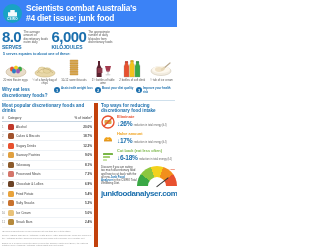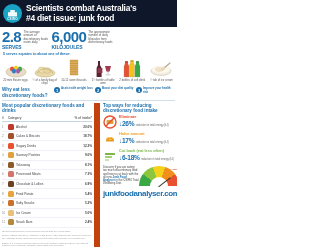--- a/index.html
+++ b/index.html
@@ -6,21 +6,21 @@
   body{
     width:177px;height:248px;overflow:hidden;
     font-family:"Liberation Sans", sans-serif;
     background:#ffffff;color:#333;
     -webkit-font-smoothing:none;
   }
   .page{position:relative;width:177px;height:248px;}
 
   
   .header{
-    position:relative;height:27px;background:#0f172a;
+    position:relative;height:27px;background:#3b82f6;
     display:flex;align-items:center;padding:0 3px 0 3px;box-sizing:border-box;
   }
   .logo{
     width:19px;height:19px;border-radius:50%;background:#19a3c4;
     display:flex;align-items:center;justify-content:center;flex:0 0 auto;
     margin-right:4px;position:relative;
   }
   .logo .mark{
     width:9px;height:7px;background:#ffffff;border-radius:1px;margin-bottom:1px;
     clip-path:polygon(0 40%,25% 40%,25% 0,75% 0,75% 40%,100% 40%,100% 100%,0 100%);
@@ -75,21 +75,21 @@
     width:6px;height:6px;border-radius:50%;background:#1b6fad;color:#fff;
     font-size:4px;font-weight:bold;display:flex;align-items:center;
     justify-content:center;flex:0 0 auto;margin-right:1px;
   }
   .whytext{font-size:2.9px;line-height:3.3px;color:#1b6fad;font-weight:bold;}
   .rule{height:1px;background:#cfe0ec;margin:2px 2px 0 2px;}
 
   
   .cols{display:flex;padding:2px 2px 0 2px;}
   .colL{width:90px;flex:0 0 auto;}
-  .colR{flex:1;padding-left:3px;border-left:6px solid #c2410c;margin-left:2px;}
+  .colR{flex:1;padding-left:3px;border-left:4px solid #c2410c;margin-left:2px;}
 
   .secttitle{
     font-size:4.6px;line-height:5.2px;font-weight:bold;color:#1b6fad;
     margin-bottom:2px;
   }
 
   
   table{width:100%;border-collapse:collapse;}
   th{
     font-size:3.1px;color:#666;text-align:left;font-weight:bold;
@@ -161,21 +161,21 @@
     </div>
     <div>
       <div class="htitle">Scientists combat Australia's</div>
       <div class="htitle">#4 diet issue: junk food</div>
     </div>
   </div>
 
   <div class="stats">
     <div class="stat s1">
       <div>
-        <div class="big">2.8</div>
+        <div class="big">8.0</div>
         <div class="unit">SERVES</div>
       </div>
       <div class="desc">The average amount of discretionary foods eaten daily</div>
     </div>
     <div class="stat s2">
       <div>
         <div class="big">6,000</div>
         <div class="unit">KILOJOULES</div>
       </div>
       <div class="desc">The approximate number of daily kilojoules from discretionary foods</div>

